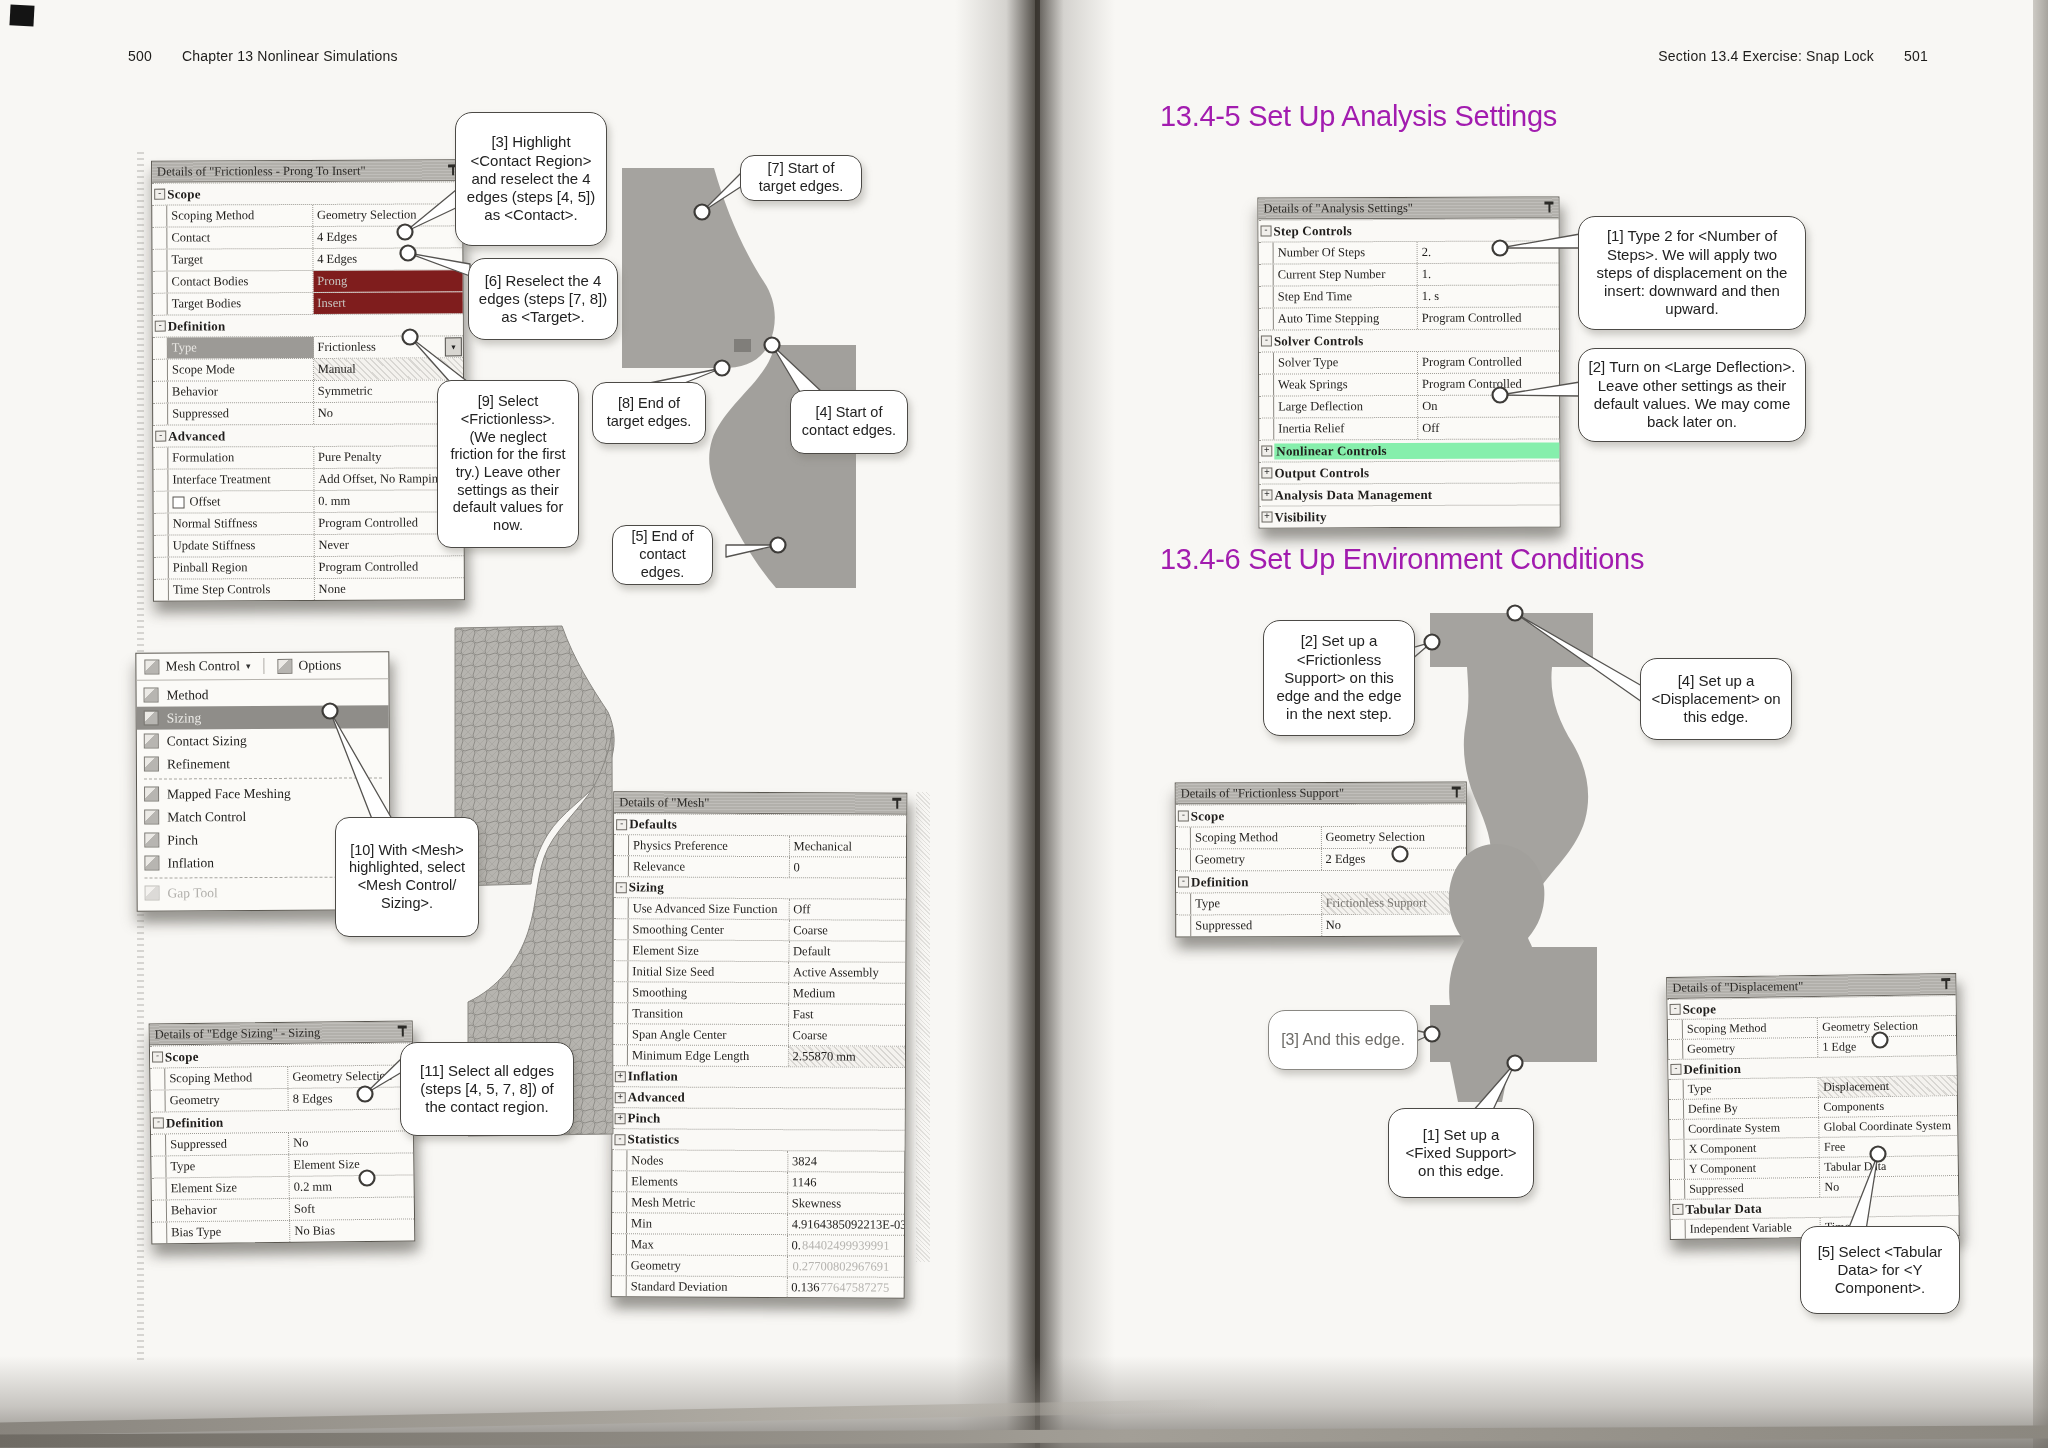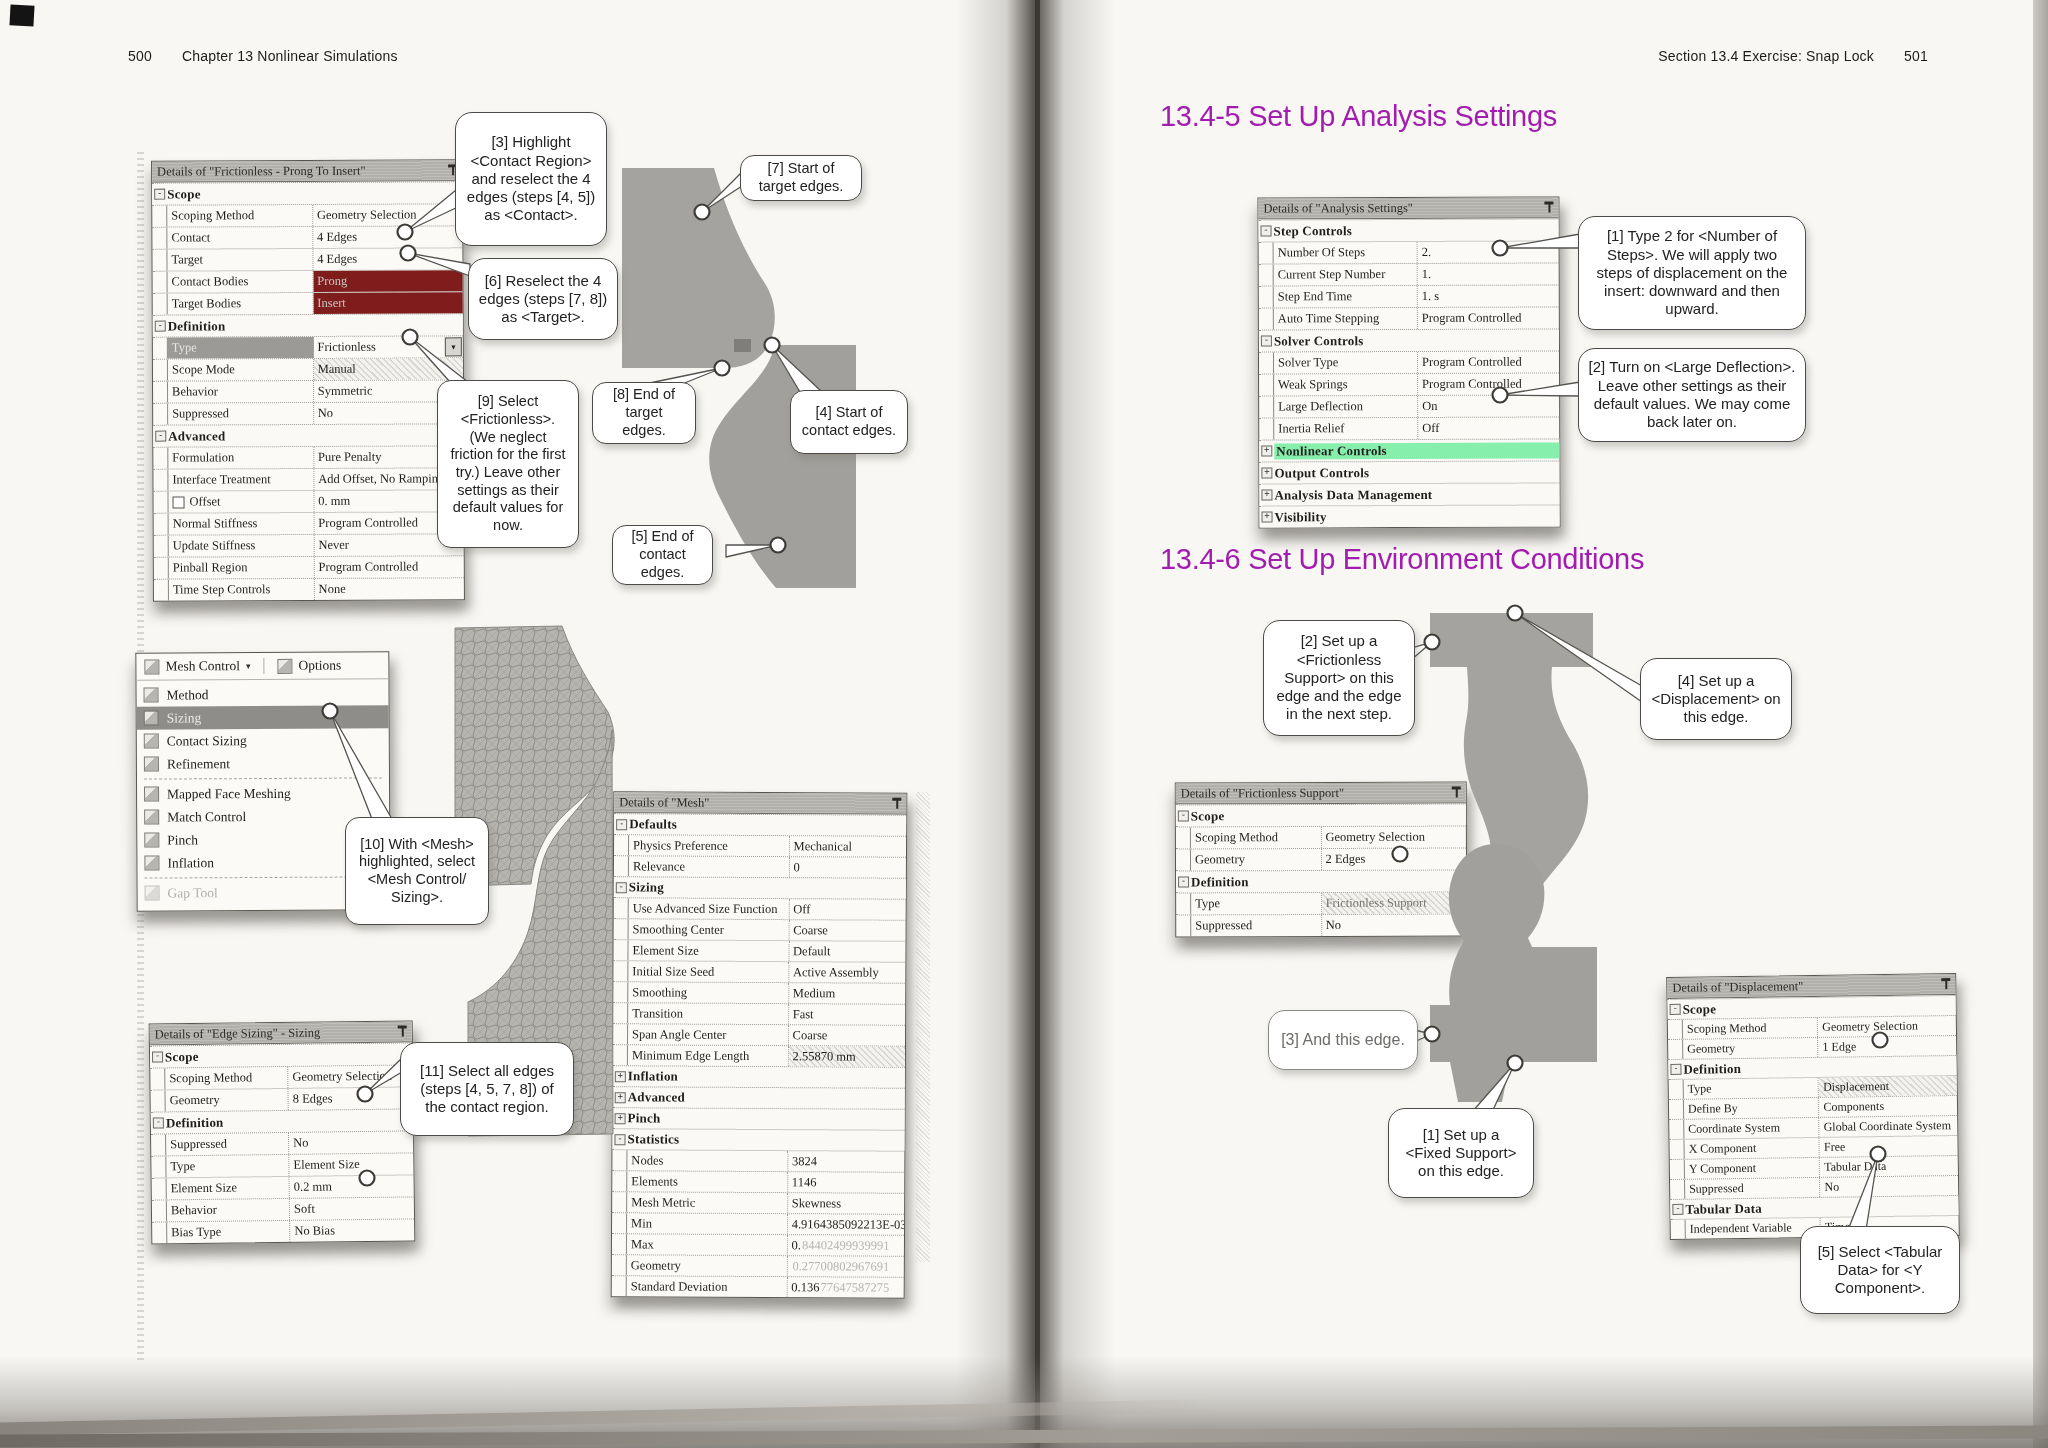--- a/index.html
+++ b/index.html
@@ -666,24 +666,24 @@
     <circle cx="1515" cy="1063" r="7.5"></circle>
     <circle cx="1880" cy="1040" r="7.5"></circle>
     <circle cx="1878" cy="1154" r="7.5"></circle>
   </g>
 </svg>
 
 <div class="co" style="left:455px;top:112px;width:152px;height:134px">[3] Highlight &lt;Contact Region&gt; and reselect the 4 edges (steps [4, 5]) as &lt;Contact&gt;.</div>
 <div class="co" style="left:468px;top:258px;width:150px;height:82px">[6] Reselect the 4 edges (steps [7, 8]) as &lt;Target&gt;.</div>
 <div class="co small" style="left:437px;top:380px;width:142px;height:168px">[9] Select &lt;Frictionless&gt;. (We neglect friction for the first try.)  Leave other settings as their default values for now.</div>
 <div class="co small" style="left:740px;top:155px;width:122px;height:46px">[7] Start of target edges.</div>
-<div class="co small" style="left:592px;top:382px;width:104px;height:62px">[8] End of target edges.</div>
+<div class="co small" style="left:592px;top:382px;width:114px;height:62px">[8] End of target edges.</div>
 <div class="co small" style="left:790px;top:390px;width:118px;height:64px">[4] Start of contact edges.</div>
 <div class="co small" style="left:612px;top:525px;width:101px;height:60px">[5] End of contact edges.</div>
-<div class="co small" style="left:345px;top:817px;width:144px;height:108px">[10] With &lt;Mesh&gt; highlighted, select &lt;Mesh Control/ Sizing&gt;.</div>
+<div class="co small" style="left:335px;top:817px;width:144px;height:120px">[10] With &lt;Mesh&gt; highlighted, select &lt;Mesh Control/ Sizing&gt;.</div>
 <div class="co" style="left:400px;top:1042px;width:174px;height:94px">[11] Select all edges (steps [4, 5, 7, 8]) of the contact region.</div>
 <div class="co" style="left:1578px;top:216px;width:228px;height:114px">[1] Type 2 for &lt;Number of Steps&gt;. We will apply two steps of displacement on the insert: downward and then upward.</div>
 <div class="co" style="left:1578px;top:348px;width:228px;height:94px">[2] Turn on &lt;Large Deflection&gt;. Leave other settings as their default values. We may come back later on.</div>
 <div class="co" style="left:1263px;top:620px;width:152px;height:116px">[2] Set up a &lt;Frictionless Support&gt; on this edge and the edge in the next step.</div>
 <div class="co" style="left:1640px;top:658px;width:152px;height:82px">[4] Set up a &lt;Displacement&gt; on this edge.</div>
 <div class="co gray" style="left:1268px;top:1010px;width:150px;height:60px;font-size:16px">[3] And this edge.</div>
 <div class="co" style="left:1388px;top:1108px;width:146px;height:90px">[1] Set up a &lt;Fixed Support&gt; on this edge.</div>
 <div class="co" style="left:1800px;top:1226px;width:160px;height:88px">[5] Select &lt;Tabular Data&gt; for &lt;Y Component&gt;.</div>
 
 <div class="bshadow"></div>

